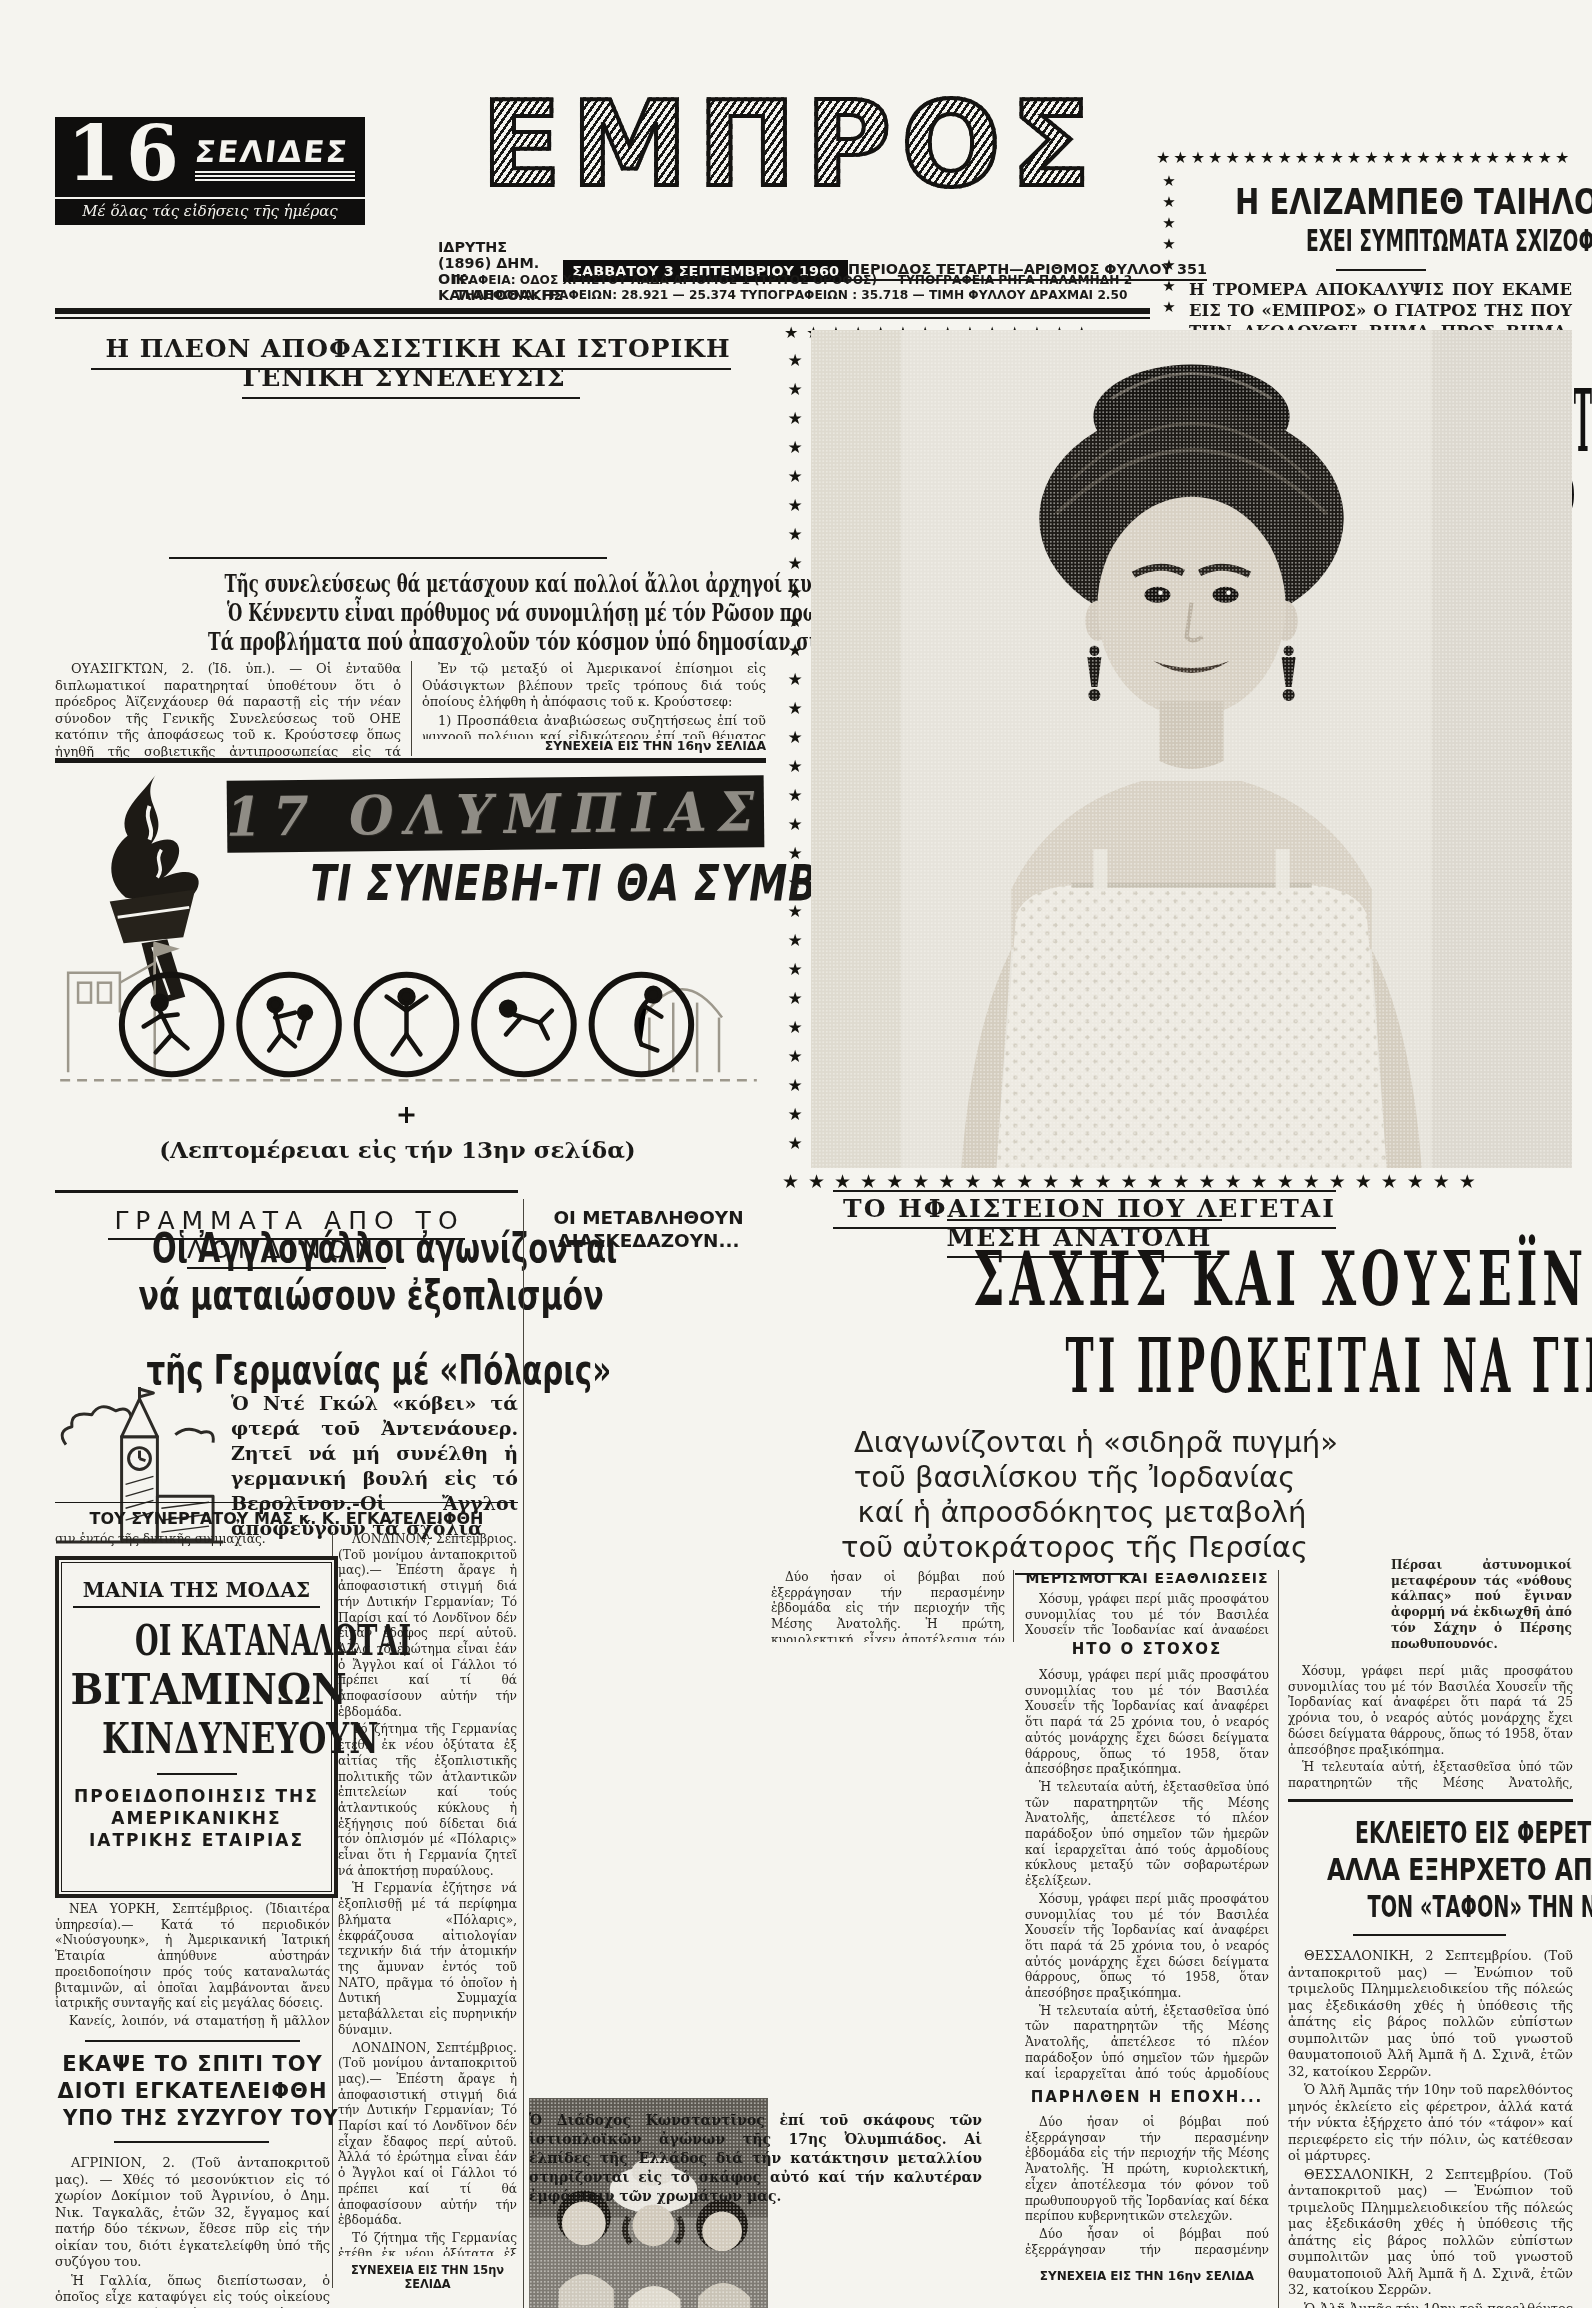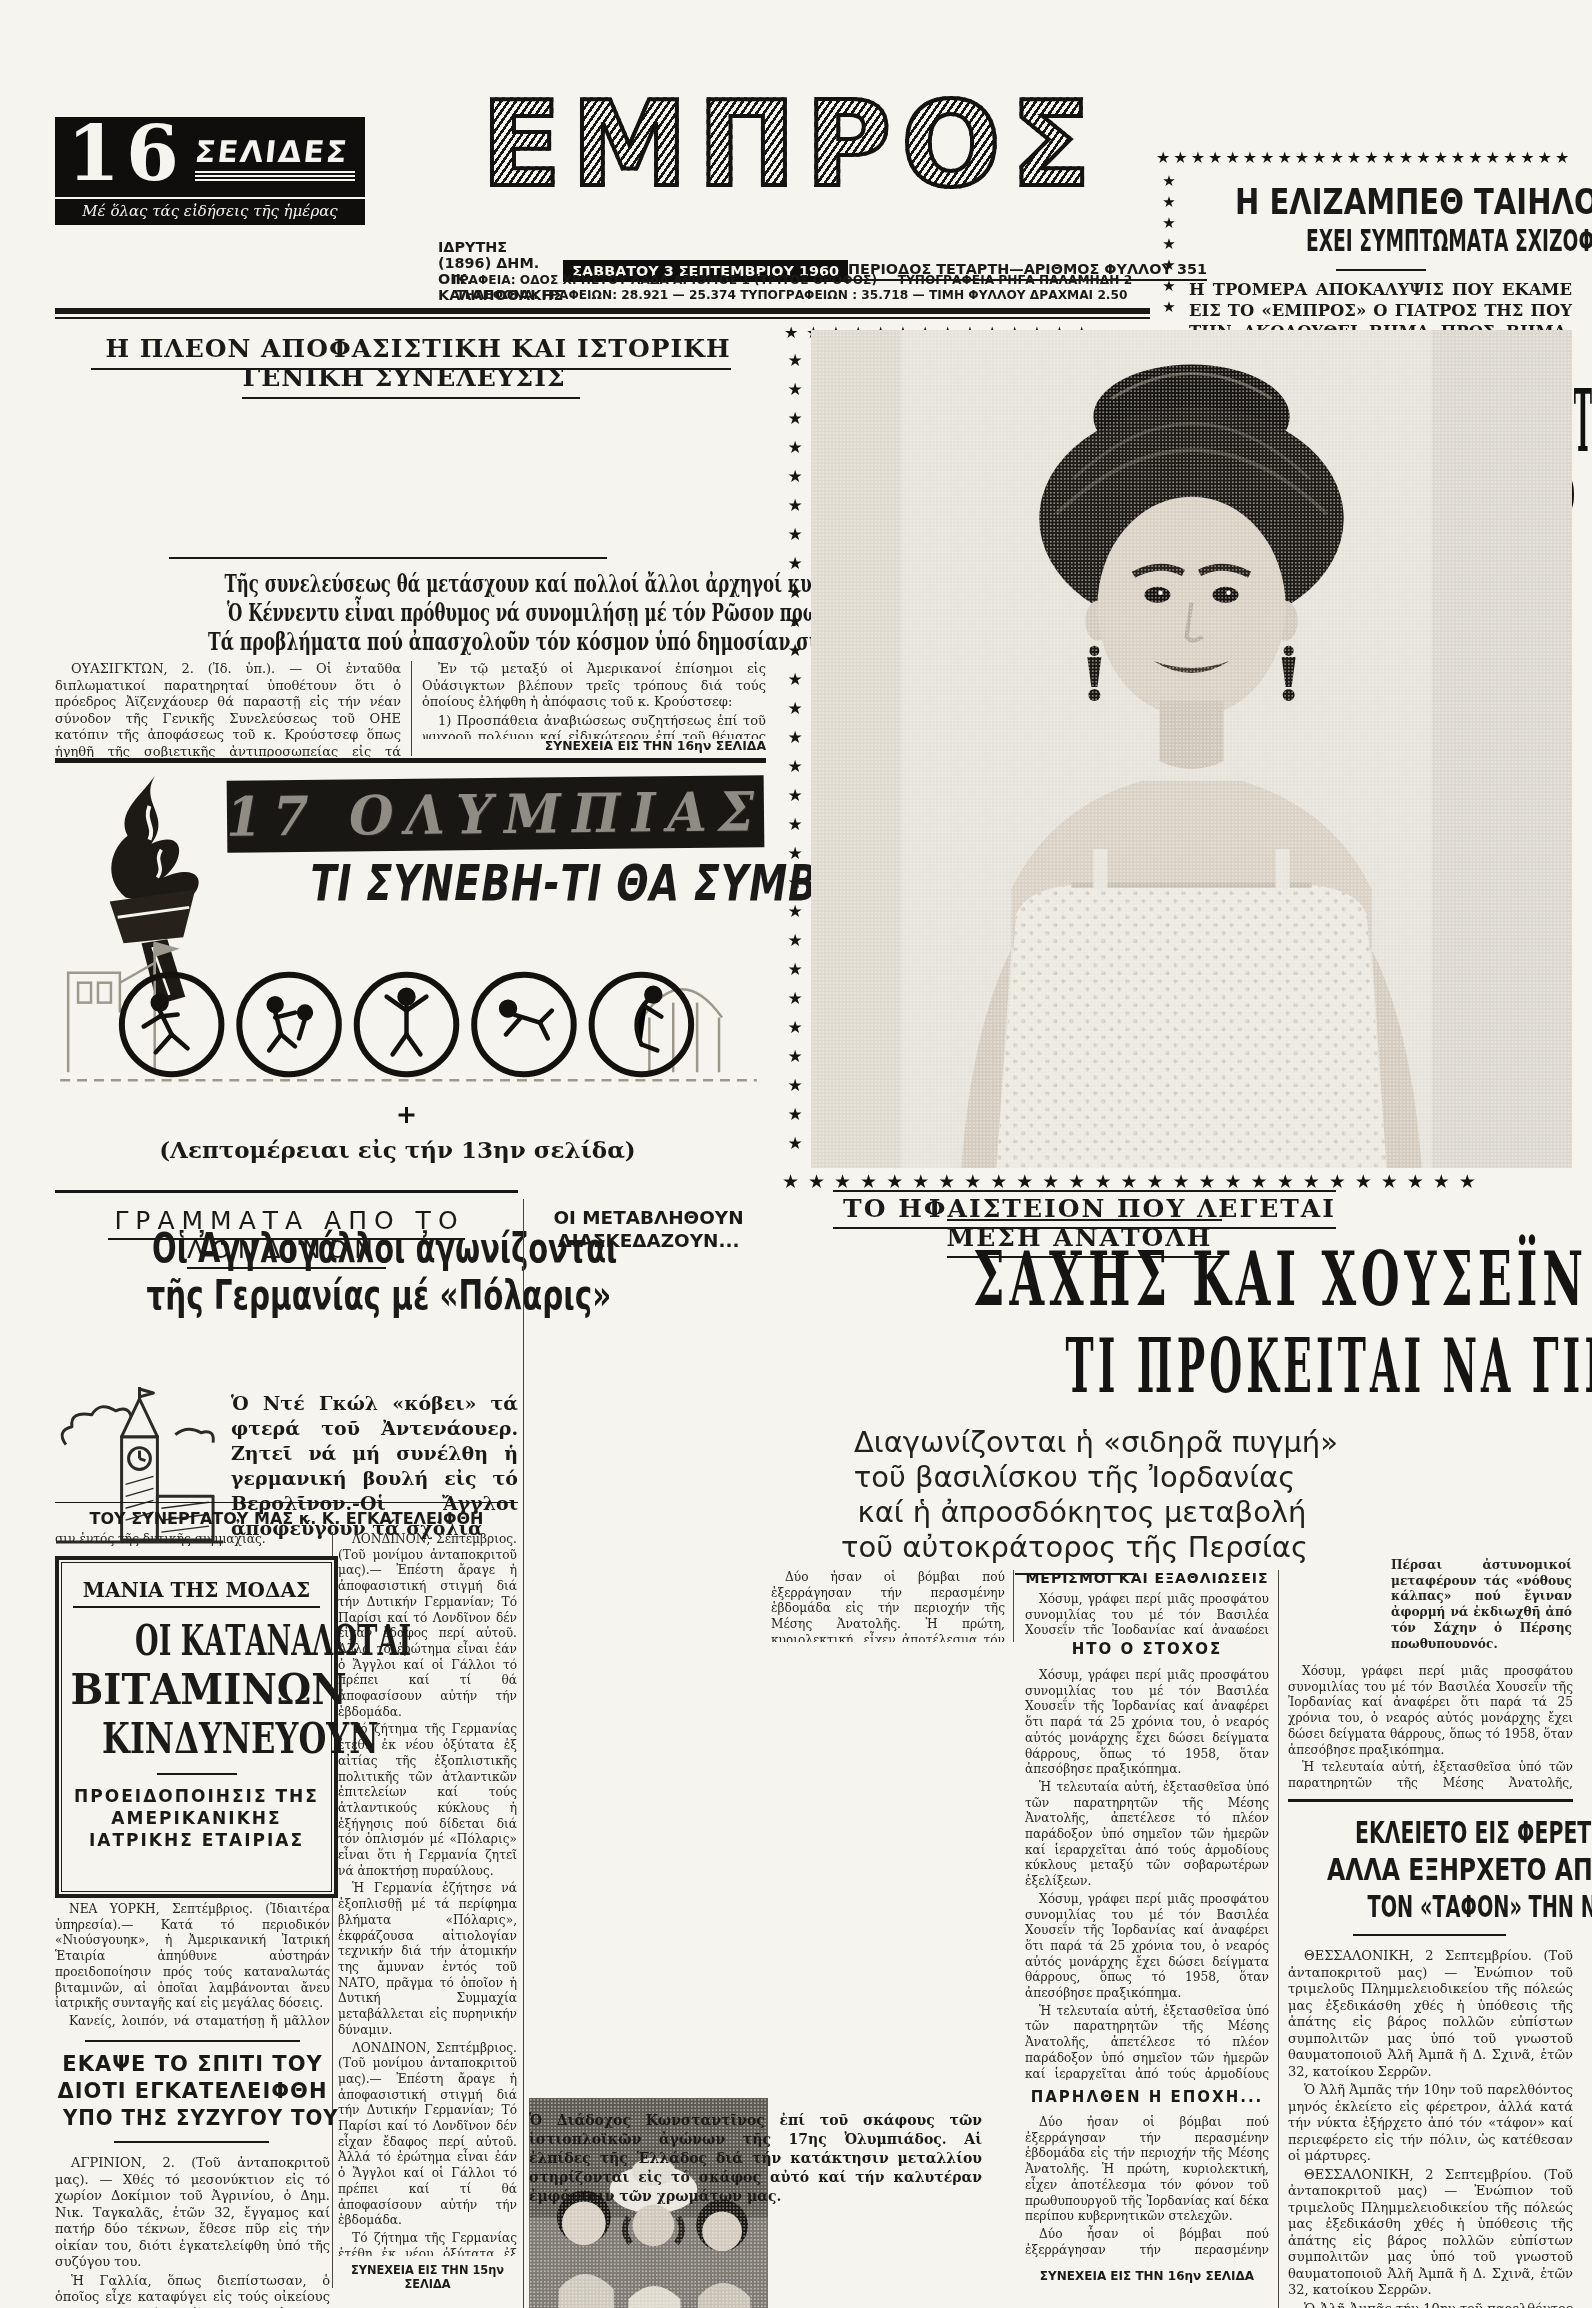--- a/index.html
+++ b/index.html
@@ -272,21 +272,22 @@
       <path d="M610,840 Q600,700 560,620 L575,840 Z" fill="#d4cdbf"></path>
     </svg>
   </div>
 
   <div class="abs rule" style="left:55px;top:1190px;width:463px;height:3px;"></div>
   <div class="abs center" style="left:55px;top:1206px;width:463px;">
     <span class="sans" style="font-size:25px;letter-spacing:7px;border-bottom:2px solid #191816;padding:0 6px 3px 6px;">ΓΡΑΜΜΑΤΑ ΑΠΟ ΤΟ ΛΟΝΔΙΝΟΝ</span>
   </div>
   <div class="abs center" style="left:55px;top:1224px;width:463px;">
     <div style="height:47px;"><span class="sans bold fit" style="font-size: 41px; transform: scaleX(0.705615); transform-origin: center top; display: inline-block;">Οἱ Ἀγγλογάλλοι ἀγωνίζονται</span></div>
-    <div style="height:47px;"><span class="sans bold fit" style="font-size: 41px; transform: scaleX(0.717593); transform-origin: center top; display: inline-block;">τῆς Γερμανίας μέ «Πόλαρις»</span></div>
+    <div style="height:47px;"><span class="sans bold fit" style="font-size: 41px; transform: scaleX(0.735759); transform-origin: center top; display: inline-block;">νά ματαιώσουν ἐξοπλισμόν</span></div>
+    <div style="height:47px;margin-top:28px;"><span class="sans bold fit" style="font-size: 41px; transform: scaleX(0.717593); transform-origin: center top; display: inline-block;">τῆς Γερμανίας μέ «Πόλαρις»</span></div>
   </div>
 
   <svg class="abs" style="left:56px;top:1385px;" width="167" height="167" viewBox="0 0 168 168">
     <g stroke="#2c2a26" fill="none" stroke-width="3" stroke-linejoin="round">
       <path d="M10,60 Q0,46 16,42 Q14,26 36,30 Q44,16 60,26 Q74,20 76,34"></path>
       <path d="M120,50 Q132,40 146,48 Q160,44 158,58"></path>
       <rect x="66" y="52" width="36" height="104" fill="#f5f4ef"></rect>
       <circle cx="84" cy="74" r="11" fill="#f5f4ef"></circle>
       <line x1="84" y1="74" x2="84" y2="66"></line>
         <line x1="84" y1="74" x2="90" y2="76"></line>

